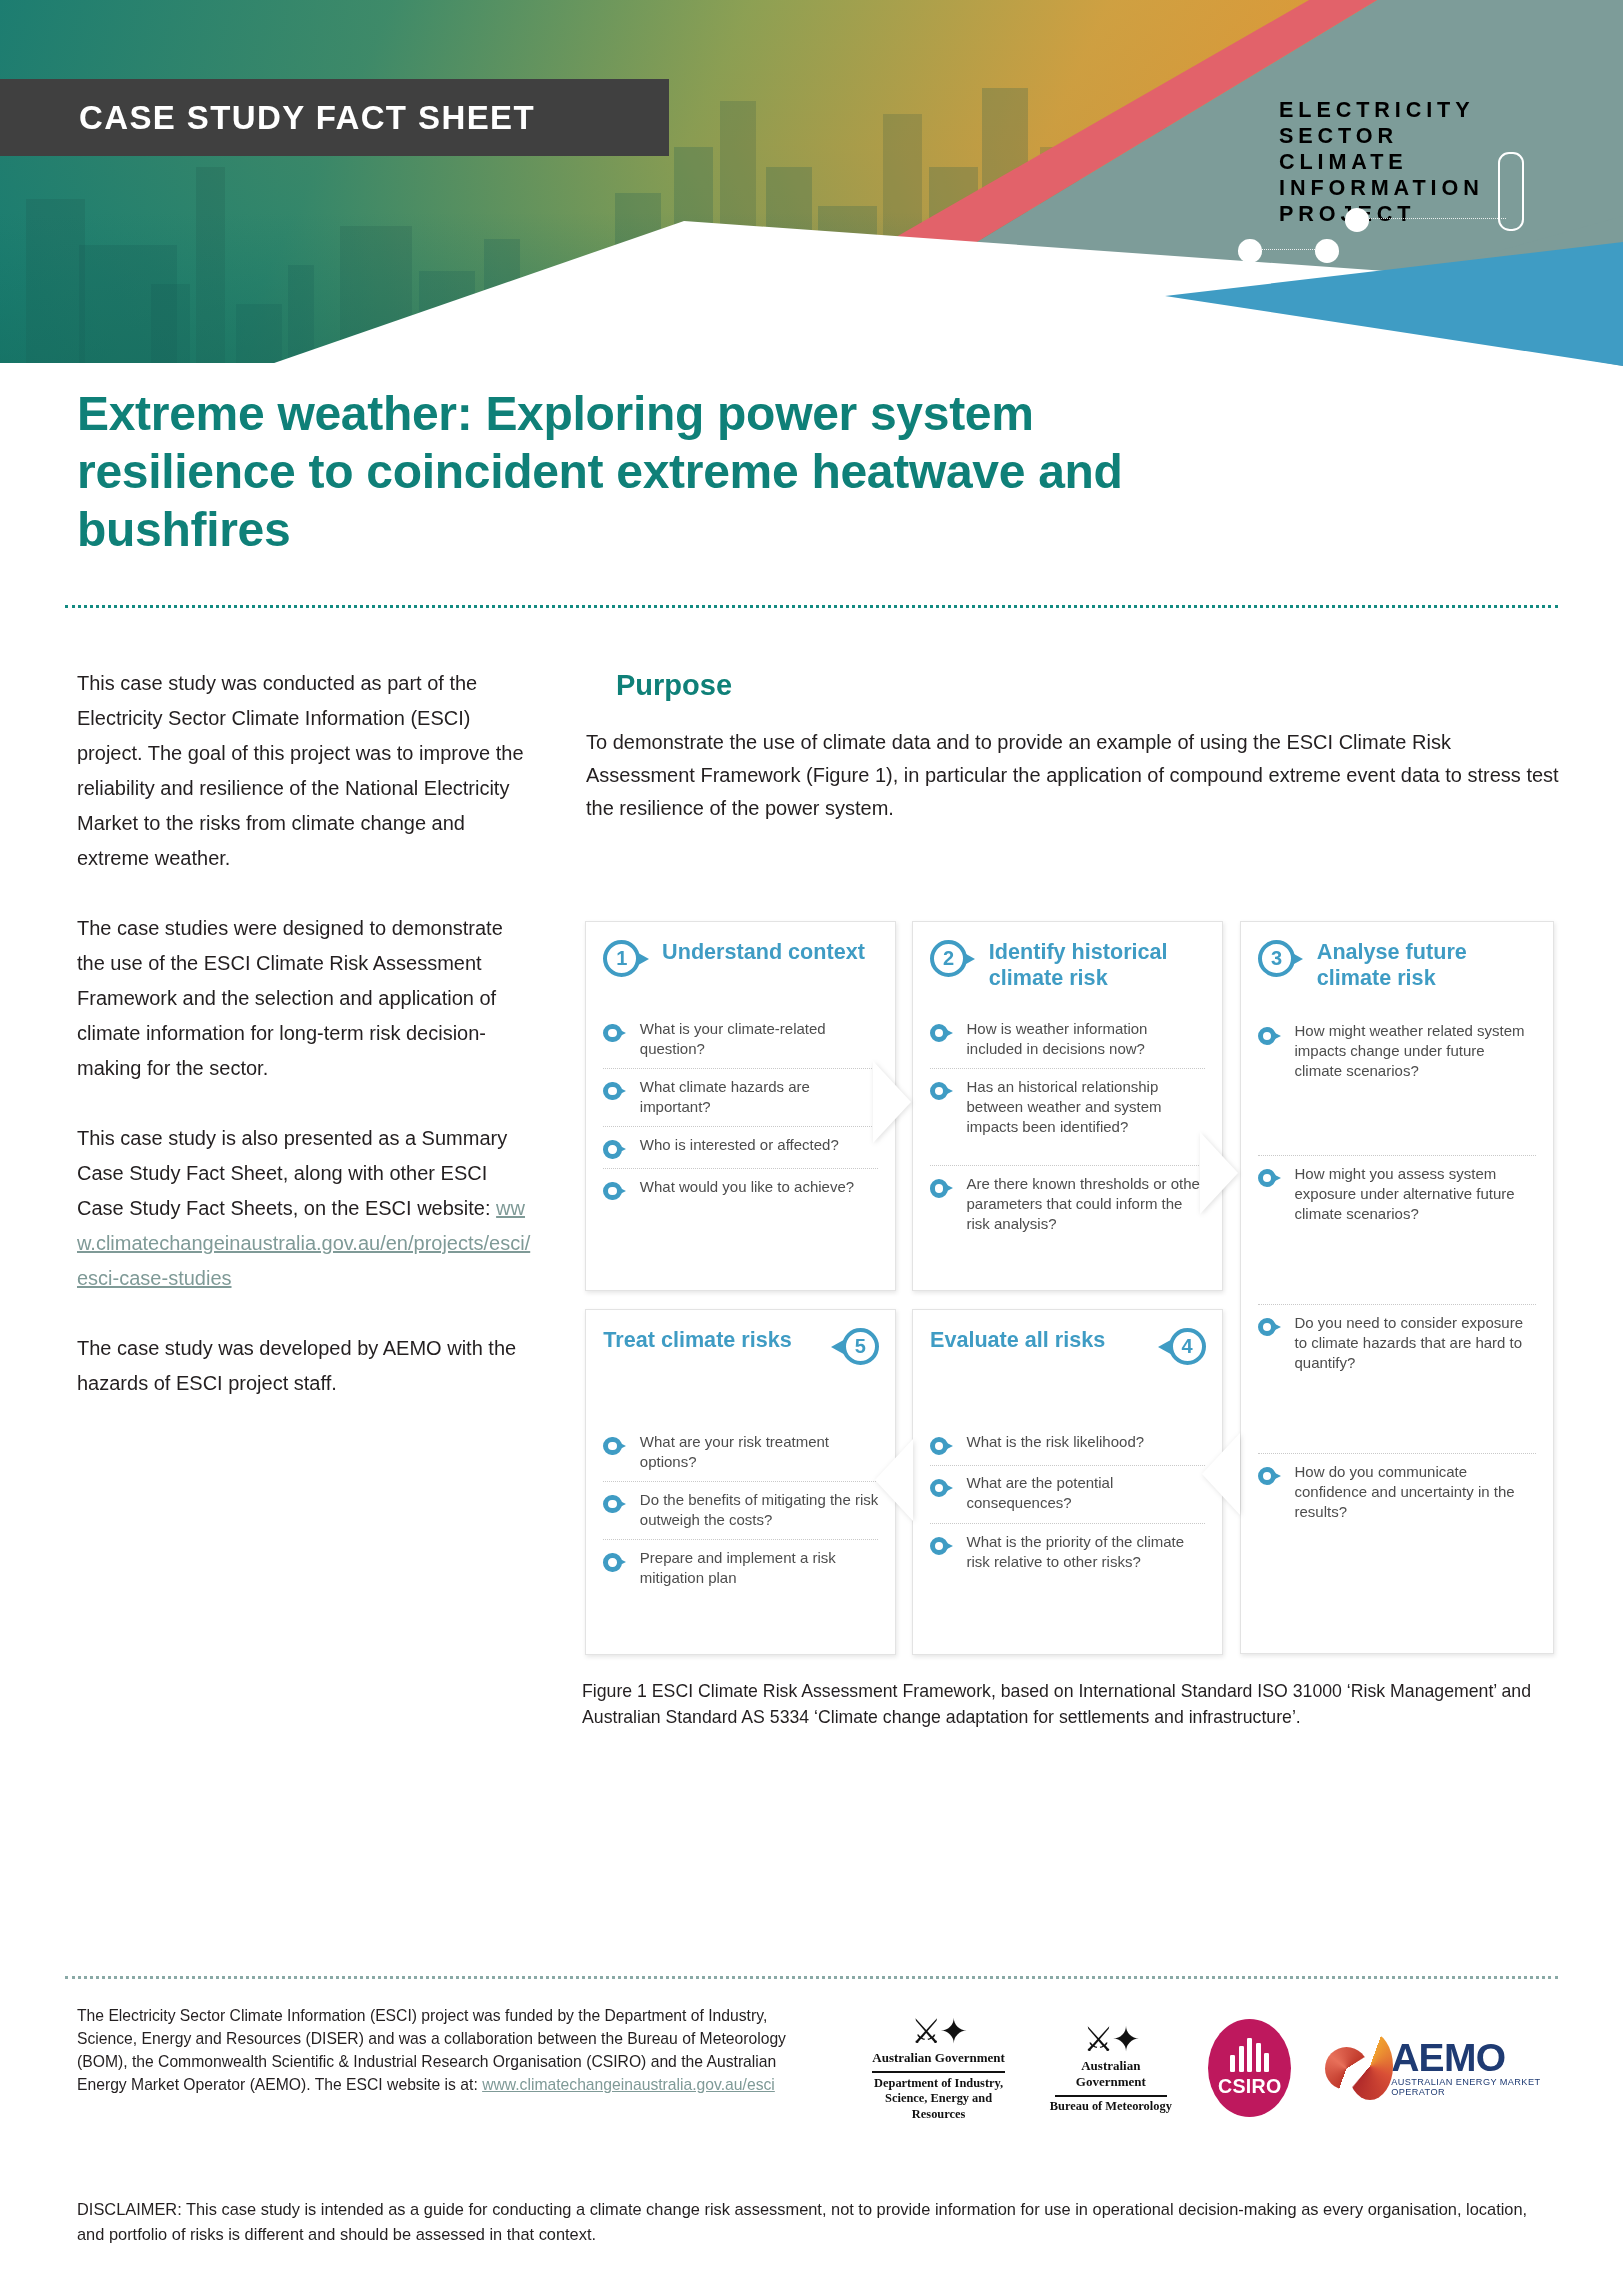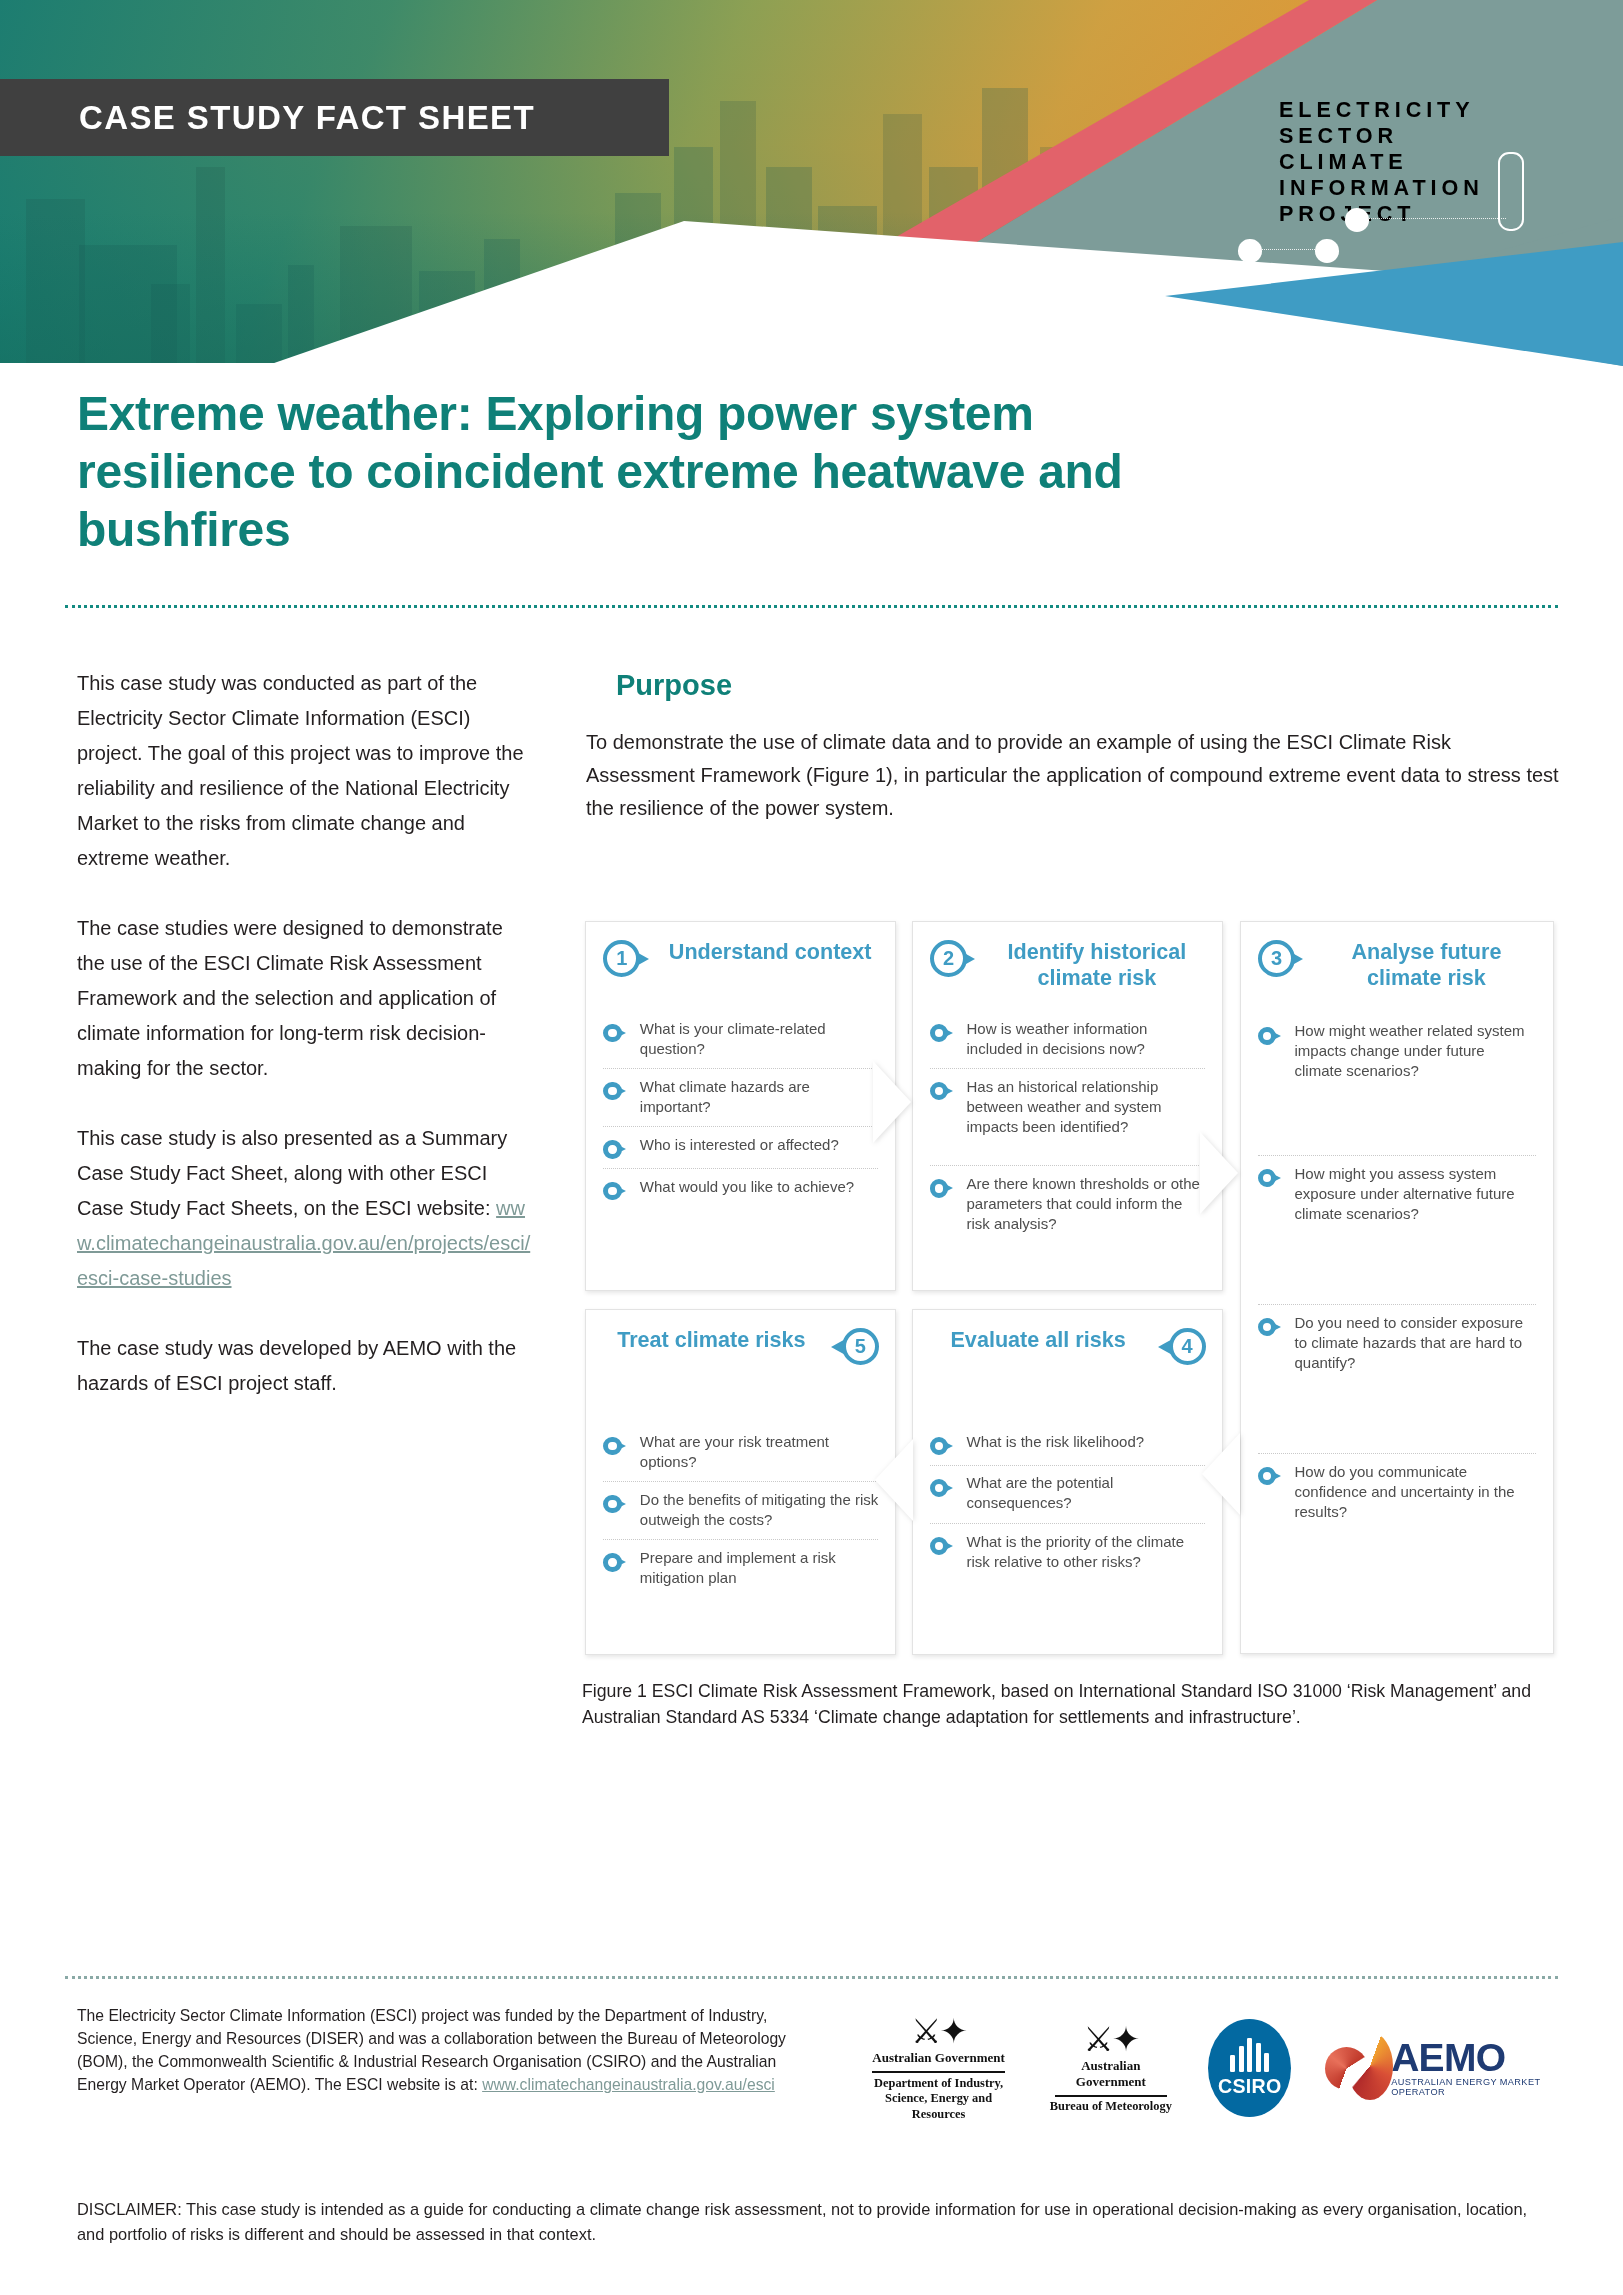--- a/index.html
+++ b/index.html
@@ -144,21 +144,20 @@
     border-top:15px solid transparent;border-bottom:15px solid transparent;
     border-left:27.5px solid #3f9cc4;z-index:1;
   }
   .badge.rev .circ{left:10.5px;}
   .badge.rev .tip{
     left:0;border-left:0;border-right:27.5px solid #3f9cc4;
   }
   .fhead h3{
     margin:0;color:#3f9cc4;font-size:21.6px;line-height:25.5px;font-weight:bold;
     flex:1;
-    text-align:center;
   }
   .fitems{margin-top:11.8px;}
   .fitem{display:flex;gap:10.5px;padding:7.9px 0 9.2px 0;}
   .fitem + .fitem{border-top:1.3px dotted #c9c9c9;}
   .eye{
     position:relative;width:26px;height:18.3px;flex:0 0 26px;margin-top:5.2px;
   }
   .eye .ring{
     position:absolute;left:0;top:0;width:18.3px;height:18.3px;border-radius:50%;
     border:5.2px solid #3f9cc4;box-sizing:border-box;background:#fff;z-index:2;
@@ -204,21 +203,21 @@
     display:flex;align-items:center;gap:34px;
   }
   .logo-au{width:177px;text-align:center;color:#111;}
   .logo-au .crest{
     font-size:34px;line-height:37px;letter-spacing:-2px;
   }
   .logo-au .ln1{font-size:13px;font-weight:bold;font-family:"Liberation Serif",serif;padding-bottom:3.3px;}
   .logo-au .sep{border-top:2px solid #111;margin:1.3px 7.9px 2.6px 7.9px;}
   .logo-au .ln2{font-size:12.4px;font-weight:bold;font-family:"Liberation Serif",serif;line-height:15.7px;}
   .logo-csiro{
-    width:98px;height:98px;border-radius:50%;background:#0369a1;
+    width:98px;height:98px;border-radius:50%;background:#be185d;
     display:flex;flex-direction:column;align-items:center;justify-content:center;
   }
   .csiro-bars{display:flex;align-items:flex-end;gap:3.3px;height:34px;margin-bottom:2.6px;}
   .csiro-bars i{display:block;width:5.2px;background:#fff;border-radius:1.3px;}
   .logo-csiro .nm{color:#fff;font-size:19.6px;font-weight:bold;letter-spacing:0.3px;}
   .logo-aemo{display:flex;align-items:center;gap:6.5px;}
   .aemo-mark{
     width:71px;height:77px;position:relative;
   }
   .aemo-mark .sw{

